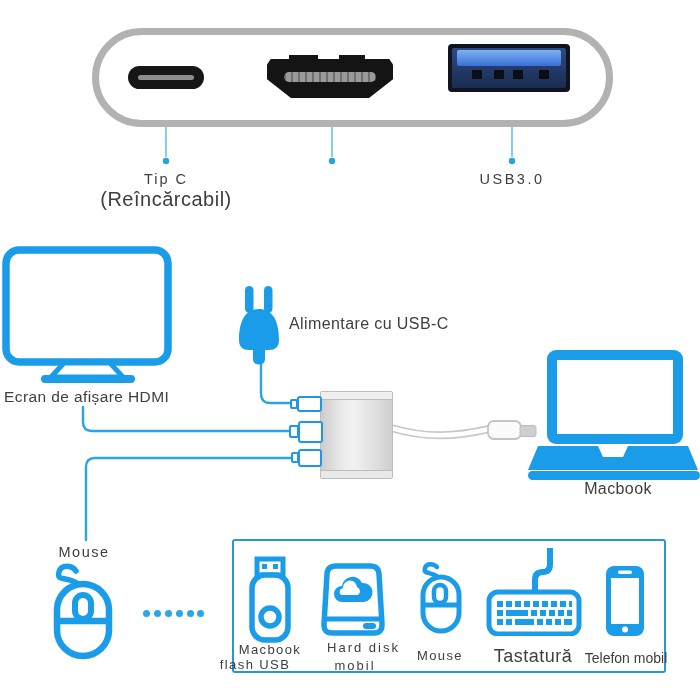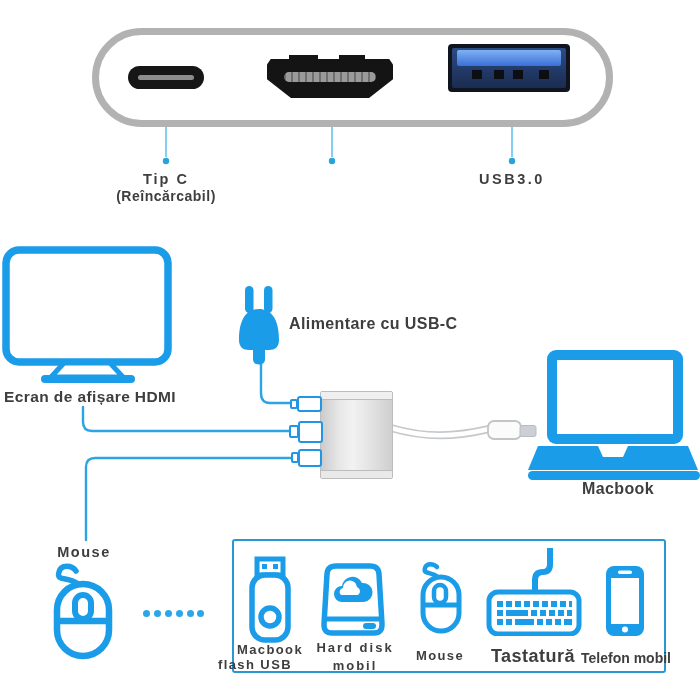--- a/index.html
+++ b/index.html
@@ -15,23 +15,23 @@
              clip-path:polygon(3% 0,97% 0,100% 14%,100% 52%,81% 100%,19% 100%,0 52%,0 14%);}
   .hdmi-slot{left:17px;top:13px;width:92px;height:10px;background:#9a9a9a;border-radius:5px;
              background-image:repeating-linear-gradient(90deg,#6f6f6f 0 2px,transparent 2px 7px);}
   .hdmi-tab1{left:289px;top:55px;width:29px;height:8px;background:#141414;}
   .hdmi-tab2{left:339px;top:55px;width:26px;height:8px;background:#141414;}
   .usba-port{left:448px;top:44px;width:122px;height:48px;background:#10141f;border-radius:4px;}
   .usba-mid{left:4px;top:4px;width:114px;height:40px;background:linear-gradient(#2c4b85,#1a2c50);border-radius:2px;}
   .usba-tongue{left:9px;top:6px;width:104px;height:16px;background:linear-gradient(#7fb2f2,#3a6fd8);border-radius:2px;}
   .usba-nub{top:26px;width:10px;height:9px;background:#0c0e14;}
   
-  .lbl{position:absolute;text-align:center;white-space:nowrap;font-weight:bold;}
+  .lbl{position:absolute;text-align:center;white-space:nowrap;}
   .port-lbl{font-size:14.5px;letter-spacing:2px;}
-  .port-sub{font-size:14px;letter-spacing:.5px;}
+  .port-sub{font-size:20px;letter-spacing:.5px;}
   .hdmi-lbl{letter-spacing:3.5px;}
   .usb3-lbl{letter-spacing:2.5px;}
   .main-lbl{font-size:16px;letter-spacing:.4px;}
   .box-lbl{font-size:13px;letter-spacing:1.4px;line-height:16px;}
   
   .hub-photo{left:320px;top:391px;width:71px;height:86px;border:1px solid #bdbdbd;border-radius:2px;
              background:linear-gradient(90deg,#cbcbcb 0%,#e7e7e7 25%,#f2f2f2 45%,#e3e3e3 70%,#cfcfcf 100%);}
   .hub-strip-top{left:0;top:0;width:71px;height:7px;background:#efefef;border-bottom:1px solid #bcbcbc;}
   .hub-strip-bot{left:0;bottom:0;width:71px;height:7px;background:#e9e9e9;border-top:1px solid #bcbcbc;}
   .conn{position:absolute;background:#fff;border:2.5px solid #2196e4;border-radius:3px;}
@@ -157,21 +157,21 @@
   <div class="lbl box-lbl" style="left:225px;top:642px;width:90px;">Macbook</div>
   <div class="lbl box-lbl" style="left:210px;top:657px;width:90px;">flash USB</div>
 
   <svg class="abs" style="left:320px;top:562px;" width="66" height="78" viewBox="0 0 66 78">
     <path d="M16 4 Q7.5 4 7 12 L4 62 Q3.5 71 12 71 L54 71 Q62.5 71 62 62 L59 12 Q58.5 4 50 4 Z" fill="#ffffff" stroke="#1b9ce8" stroke-width="5.5"></path>
     <path d="M22 40 A8 8 0 0 1 22 24 A10.5 10.5 0 0 1 42 21 A8.5 8.5 0 0 1 44 40 Z" fill="#1b9ce8"></path>
     <path d="M21 33 A4 4 0 0 1 23 26 A6 6 0 0 1 37 25 A4.5 4.5 0 0 1 38 33 Z" fill="#ffffff"></path>
     <line x1="5" y1="57" x2="61" y2="57" stroke="#1b9ce8" stroke-width="5"></line>
     <rect x="43" y="61" width="13" height="6" rx="3" fill="#1b9ce8"></rect>
   </svg>
-  <div class="lbl box-lbl" style="left:310px;top:640px;width:90px;letter-spacing:2px;">Hard disk</div>
+  <div class="lbl box-lbl" style="left:310px;top:640px;width:90px;letter-spacing:2px;text-align:right;">Hard disk</div>
   <div class="lbl box-lbl" style="left:310px;top:658px;width:90px;letter-spacing:2px;">mobil</div>
 
   <svg class="abs" style="left:418px;top:561px;" width="46" height="76" viewBox="0 0 46 76">
     <path d="M20 16 C13 10 5 14 7 7 C8.5 1.5 16 2.5 19 6" fill="none" stroke="#1b9ce8" stroke-width="4.5" stroke-linecap="round"></path>
     <rect x="5" y="16" width="36" height="54" rx="18" fill="#ffffff" stroke="#1b9ce8" stroke-width="5"></rect>
     <line x1="5" y1="44" x2="41" y2="44" stroke="#1b9ce8" stroke-width="5"></line>
     <rect x="16" y="24" width="12" height="18" rx="6" fill="#ffffff" stroke="#1b9ce8" stroke-width="4.5"></rect>
   </svg>
   <div class="lbl box-lbl" style="left:400px;top:648px;width:80px;">Mouse</div>
 

